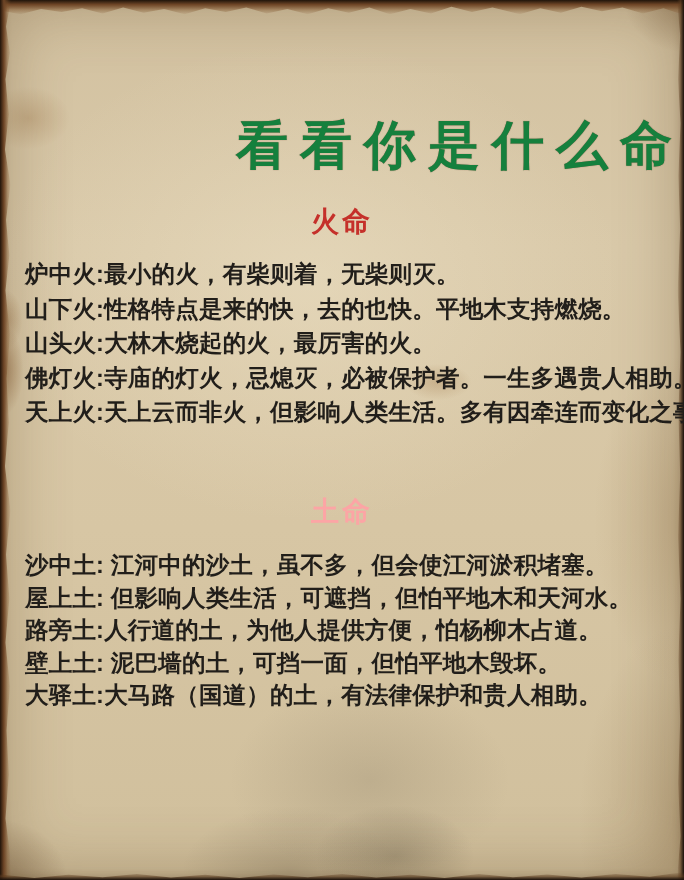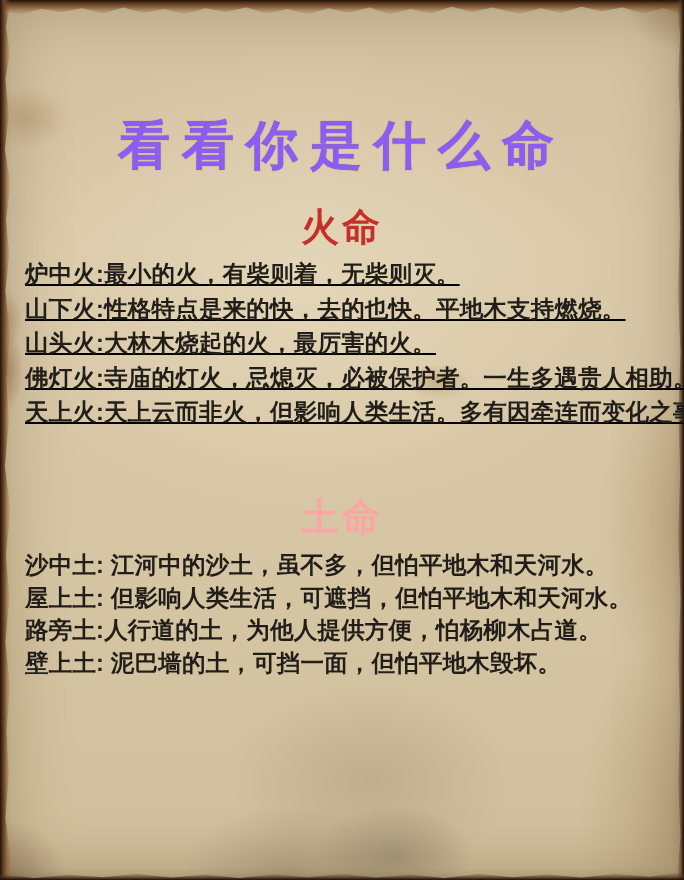--- a/index.html
+++ b/index.html
@@ -57,47 +57,47 @@
   .edge-bottom {
     bottom: 0; left: 0; width: 684px; height: 8px;
     background: linear-gradient(0deg, #1a100a 0%, rgba(90,58,30,.55) 45%, rgba(90,58,30,0) 100%);
     clip-path: polygon(0 100%, 100% 100%, 100% 0, 95% 60%, 90% 25%, 85% 70%, 80% 30%, 75% 65%, 70% 25%, 65% 75%, 60% 35%, 55% 70%, 50% 25%, 45% 65%, 40% 30%, 35% 75%, 30% 35%, 25% 70%, 20% 25%, 15% 65%, 10% 35%, 5% 75%, 0 30%);
   }
   
   .title {
     position: absolute;
     top: 116px; left: 0; right: 0;
     margin: 0;
-    text-align: center;
+    text-align: right;
     font-family: "DejaVu Serif", serif;
     font-weight: bold;
     font-size: 52px;
     line-height: 1.1;
     letter-spacing: 12px;
-    color: #8b5cf6;
+    color: #15803d;
     text-shadow: 0 0 1px rgba(90,15,8,.6);
   }
   .section-heading {
     position: absolute;
     left: 0; right: 0;
     margin: 0;
     text-align: center;
     font-weight: bold;
-    font-size: 38px;
+    font-size: 28px;
     line-height: 1.1;
     letter-spacing: 3px;
   }
   .heading-fire { top: 207px; color: #c5302a; }
   .heading-earth { top: 497px; color: #fca5a5; }
   .fate-list {
     position: absolute;
     left: 25px; right: 8px;
     margin: 0;
   }
-  .list-fire { top: 257px; text-decoration: underline; }
+  .list-fire { top: 257px; }
   .list-earth { top: 549px; }
   .fate-list p {
     margin: 0;
     font-weight: bold;
     color: #211e1a;
     white-space: nowrap;
   }
   .list-fire p { font-size: 23.5px; line-height: 34.6px; letter-spacing: 0.2px; }
   .list-earth p { font-size: 23.5px; line-height: 32.6px; letter-spacing: 0.2px; }
 </style>
@@ -121,19 +121,20 @@
       <p>山下火:性格特点是来的快，去的也快。平地木支持燃烧。</p>
       <p>山头火:大林木烧起的火，最厉害的火。</p>
       <p>佛灯火:寺庙的灯火，忌熄灭，必被保护者。一生多遇贵人相助。</p>
       <p>天上火:天上云而非火，但影响人类生活。多有因牵连而变化之事。</p>
     </div>
   </section>
 
   <section>
     <h2 class="section-heading heading-earth">土命</h2>
     <div class="fate-list list-earth">
-      <p>沙中土: 江河中的沙土，虽不多，但怕平地木和天河水。</p>
+      <p>沙中土: 江河中的沙土，虽不多，但会使江河淤积堵塞。</p>
       <p>屋上土: 但影响人类生活，可遮挡，但怕平地木和天河水。</p>
       <p>路旁土:人行道的土，为他人提供方便，怕杨柳木占道。</p>
       <p>壁上土: 泥巴墙的土，可挡一面，但怕平地木毁坏。</p>
+      <p>大驿土:大马路（国道）的土，有法律保护和贵人相助。</p>
     </div>
   </section>
 </div>
 
 </body></html>

